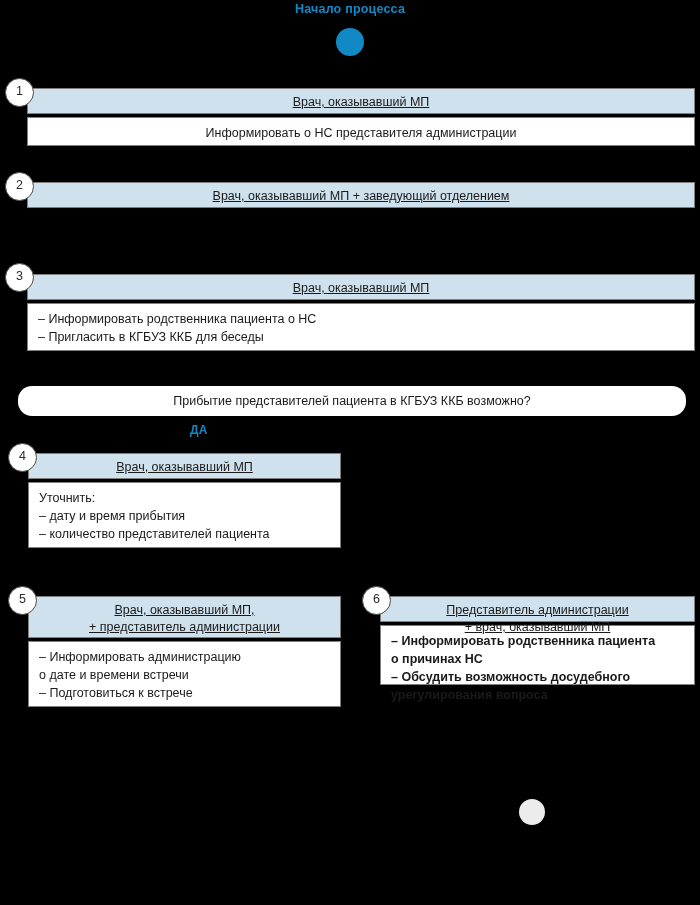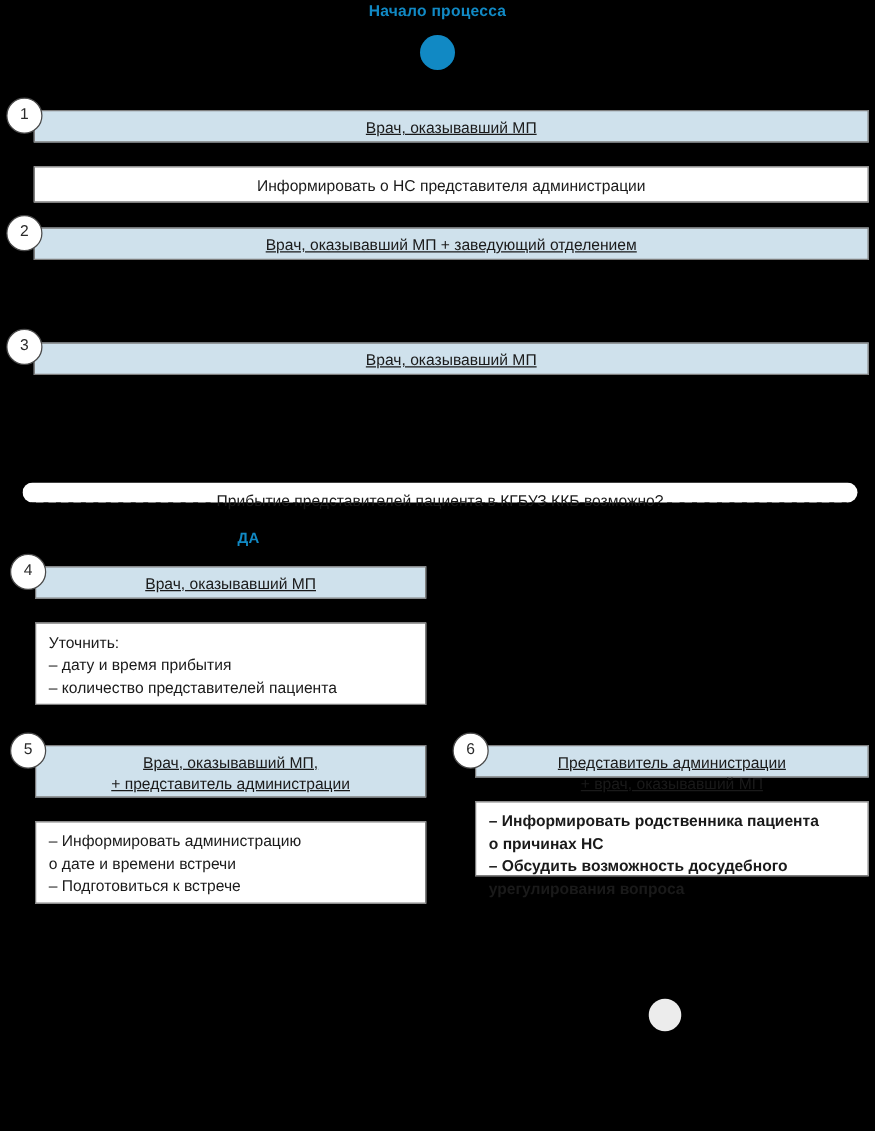--- a/index.html
+++ b/index.html
@@ -79,21 +79,21 @@
   .block .body.center {
     text-align: center;
   }
   .block .body.left {
     text-align: left;
   }
 
   
   .block.split .body {
     border-top: 1px solid #7F7F7F;
-    margin-top: 19px;
+    margin-top: 3px;
   }
 
   
   .badge {
     position: absolute;
     width: 27px;
     height: 27px;
     border-radius: 50%;
     background: #FFFFFF;
     border: 1.4px solid #4A4A4A;
@@ -140,23 +140,25 @@
   </div>
 
   <div class="badge" style="left:5px; top:172px;">2</div>
   <div class="block split" style="left:27px; top:182px; width:668px;">
     <div class="head" style="height:26px;">Врач, оказывавший МП + заведующий отделением</div>
   </div>
 
   <div class="badge" style="left:5px; top:263px;">3</div>
   <div class="block split" style="left:27px; top:274px; width:668px;">
     <div class="head" style="height:26px;">Врач, оказывавший МП</div>
+    <div class="body left" style="height:48px;">– Информировать родственника пациента о НС
+– Пригласить в КГБУЗ ККБ для беседы</div>
   </div>
 
-  <div class="decision" style="left:18px; top:386px; width:668px; height:16px;">Прибытие представителей пациента в КГБУЗ ККБ возможно?</div>
+  <div class="decision" style="left:18px; top:386px; width:668px; height:30px;">Прибытие представителей пациента в КГБУЗ ККБ возможно?</div>
   <div class="branch-label" style="left:190px; top:423px;">ДА</div>
 
   <div class="badge" style="left:8px; top:443px;">4</div>
   <div class="block split" style="left:28px; top:453px; width:313px;">
     <div class="head" style="height:26px;">Врач, оказывавший МП</div>
     <div class="body left" style="height:66px;">Уточнить:
 – дату и время прибытия
 – количество представителей пациента</div>
   </div>
 

